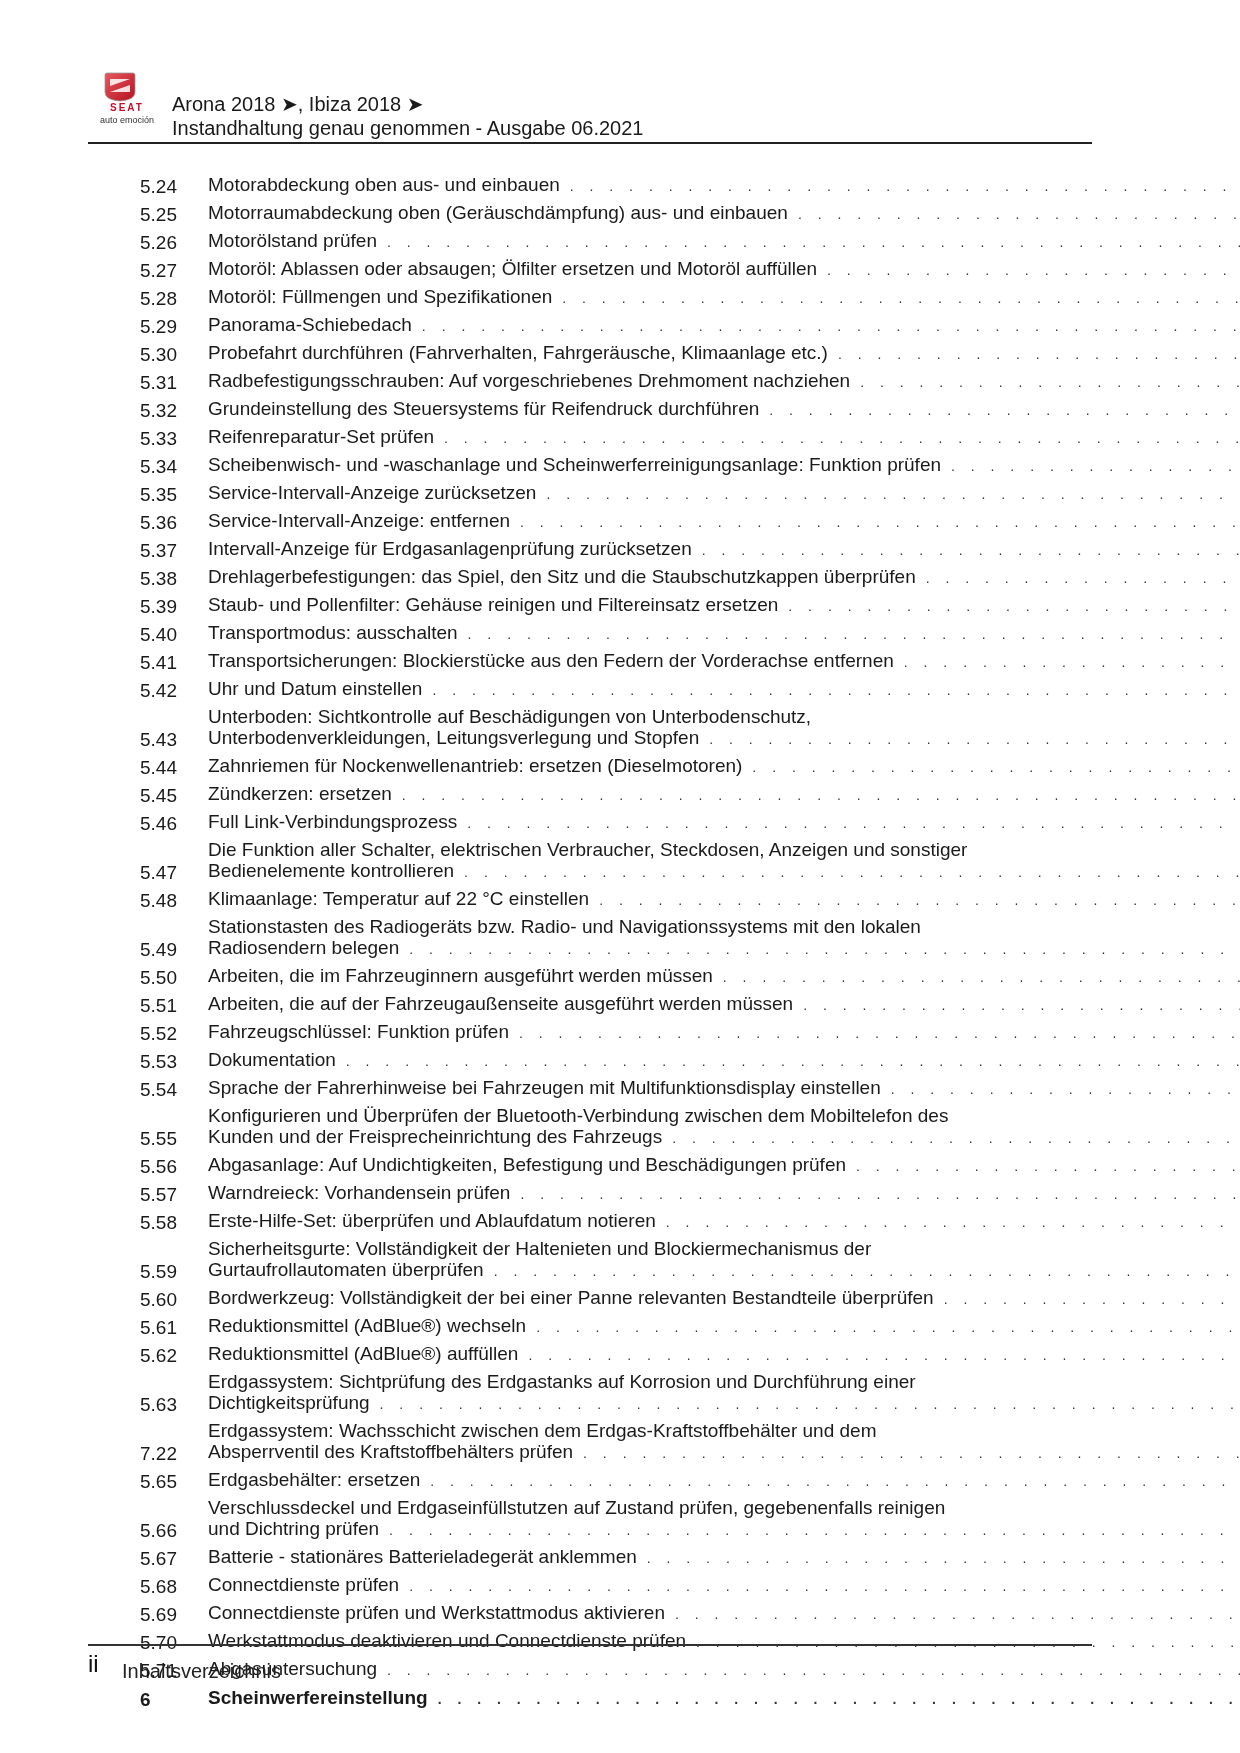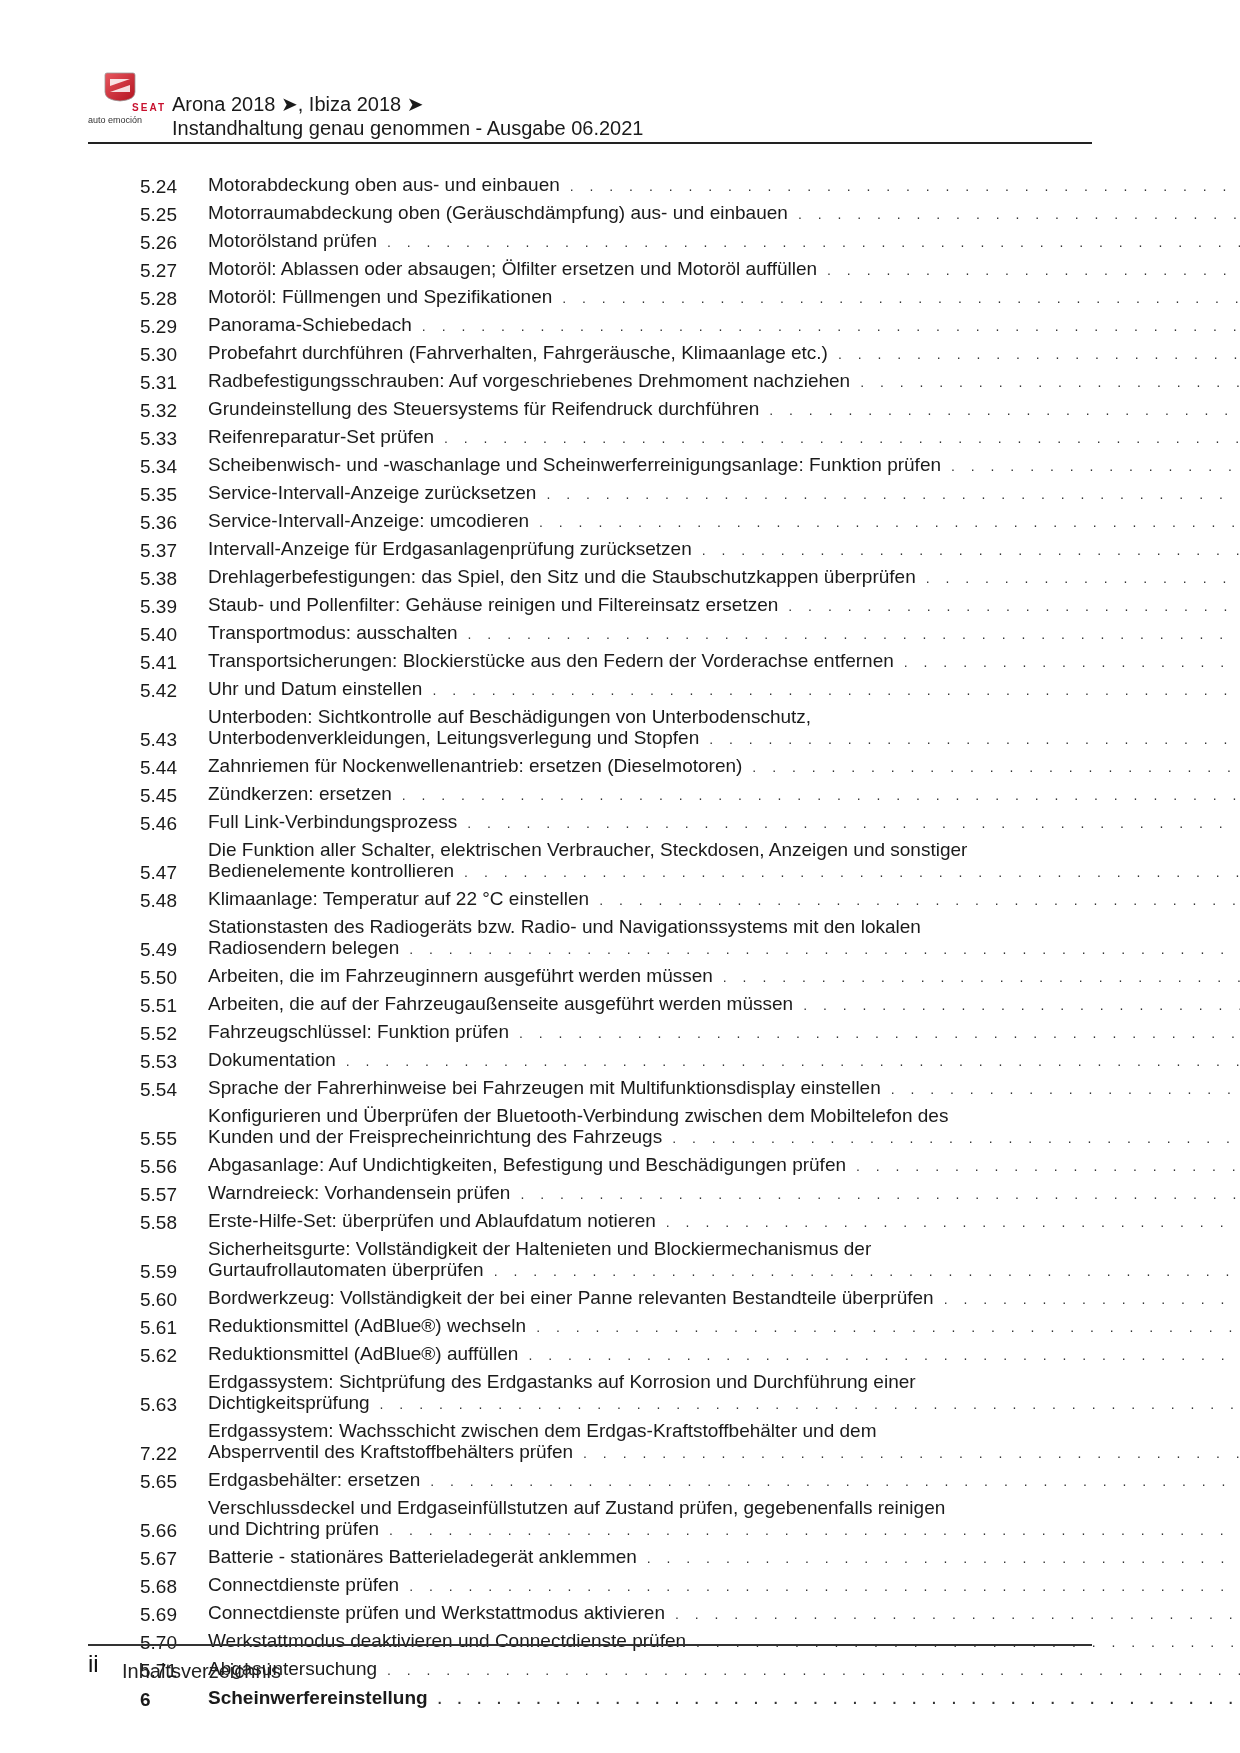--- a/index.html
+++ b/index.html
@@ -1,23 +1,23 @@
 <!DOCTYPE html>
 <html><head>
 <meta charset="utf-8">
 <style>
   html, body { margin: 0; padding: 0; background: #ffffff; }
   body { width: 1240px; height: 1753px; position: relative; overflow: hidden;
          font-family: "Liberation Sans", sans-serif; color: #1a1a1a; }
   .header { position: absolute; left: 88px; top: 70px; width: 1004px; height: 76px; }
   .logo { position: absolute; left: 0; top: 0; width: 78px; height: 58px; }
   .logo svg { position: absolute; left: 16px; top: 2px; }
-  .logo-brand { position: absolute; left: 0; width: 78px; top: 32px; text-align: right;
+  .logo-brand { position: absolute; left: 0; width: 78px; top: 32px; text-align: center;
                 font-size: 10px; font-weight: bold; letter-spacing: 2px; color: #c8102e; }
-  .logo-tag { position: absolute; left: 0; width: 78px; top: 45px; 
+  .logo-tag { position: absolute; left: 0; width: 78px; top: 45px; text-align: center;
               font-size: 9px; color: #333; }
   .header-line1 { position: absolute; left: 84px; top: 22px; font-size: 20px; white-space: nowrap; }
   .header-line2 { position: absolute; left: 84px; top: 47px; font-size: 20px; white-space: nowrap; }
   .rule-top { position: absolute; left: 88px; top: 142px; width: 1004px; height: 2px; background: #222; }
   .rule-bottom { position: absolute; left: 88px; top: 1644px; width: 1004px; height: 2px; background: #333; }
   .footer-page { position: absolute; left: 88px; top: 1647px; font-size: 24px; line-height: 34px; color: #111; }
   .footer-title { position: absolute; left: 122px; top: 1660px; font-size: 20px; color: #222; }
   .toc { position: absolute; left: 140px; top: 174px; width: 952px; }
   .entry { position: relative; display: flex; align-items: flex-end; font-size: 19px;
            line-height: 21px; margin-bottom: 5px; }
@@ -160,21 +160,21 @@
         <div class="last-line">
           <span class="title-text">Service-Intervall-Anzeige zurücksetzen</span>
           <span class="leader">. . . . . . . . . . . . . . . . . . . . . . . . . . . . . . . . . . . . . . . . . . . . . . . . . . . . . . . . . . . . . . . . . . . . . . . . . . . . . . . . . . . . . . . . . . . .</span>
         </div>
       </div>
     </div>
     <div class="entry">
       <div class="num">5.36</div>
       <div class="body">
         <div class="last-line">
-          <span class="title-text">Service-Intervall-Anzeige: umcodieren</span>
+          <span class="title-text">Service-Intervall-Anzeige: entfernen</span>
           <span class="leader">. . . . . . . . . . . . . . . . . . . . . . . . . . . . . . . . . . . . . . . . . . . . . . . . . . . . . . . . . . . . . . . . . . . . . . . . . . . . . . . . . . . . . . . . . . . .</span>
         </div>
       </div>
     </div>
     <div class="entry">
       <div class="num">5.37</div>
       <div class="body">
         <div class="last-line">
           <span class="title-text">Intervall-Anzeige für Erdgasanlagenprüfung zurücksetzen</span>
           <span class="leader">. . . . . . . . . . . . . . . . . . . . . . . . . . . . . . . . . . . . . . . . . . . . . . . . . . . . . . . . . . . . . . . . . . . . . . . . . . . . . . . . . . . . . . . . . . . .</span>

